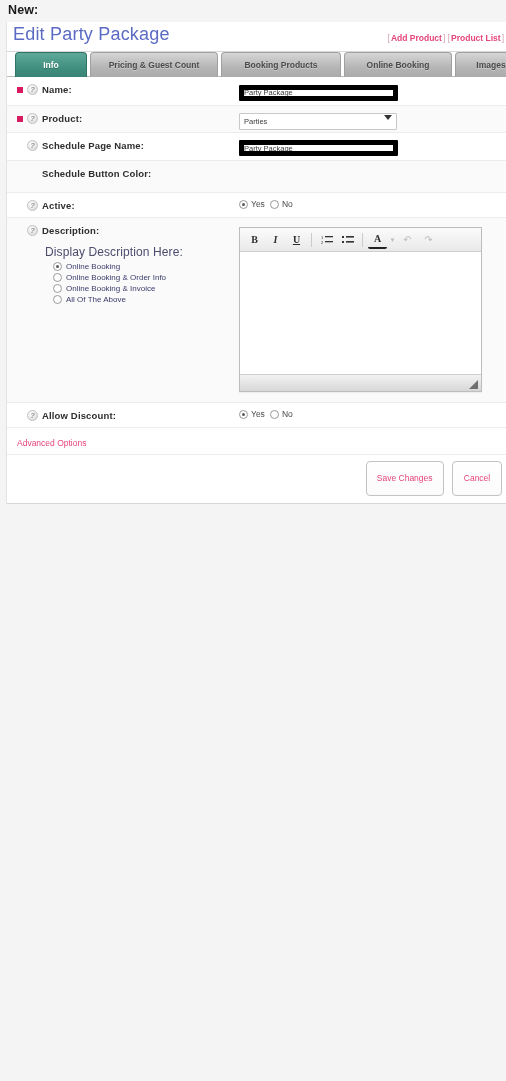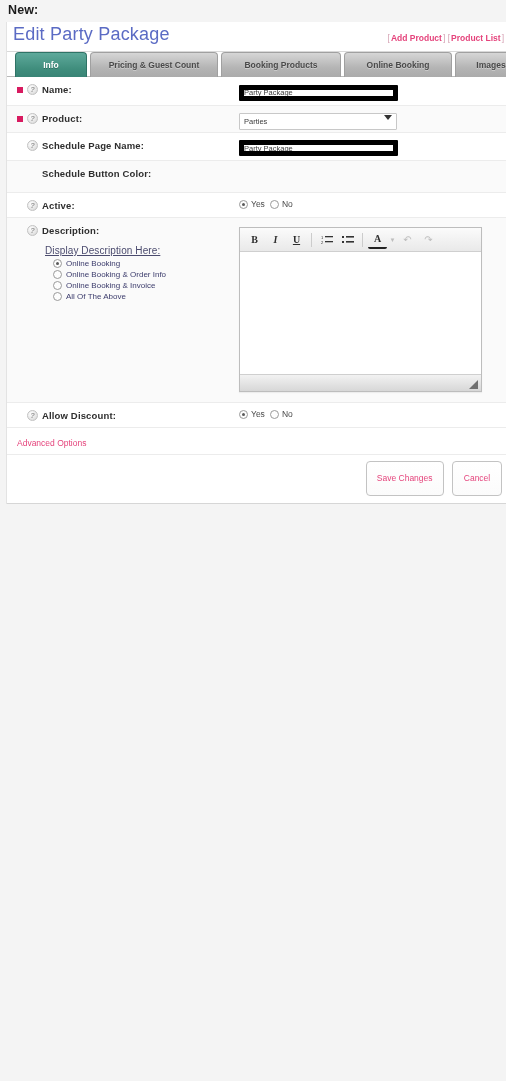--- a/index.html
+++ b/index.html
@@ -258,25 +258,24 @@
   .desc-row { display: flex; align-items: flex-start; }
   .desc-left { width: 232px; flex: 0 0 232px; }
   .desc-head {
     padding: 6px 4px 0 10px;
     display: flex; align-items: flex-start; gap: 4px;
   }
   .desc-choices {
     padding: 8px 0 6px 38px;
   }
   .choices-title {
-    font-size: 10px;
+    font-size: 12px;
     color: #4b4b6e;
     margin-bottom: 3px;
     letter-spacing: .1px;
-    text-decoration: underline;
   }
   .choice {
     display: flex; align-items: center; gap: 4px;
     margin: 0 0 2px 8px;
   }
   .choice-text { font-size: 8px; color: #3b3b6b; }
 
   
   .editor {
     width: 243px;

